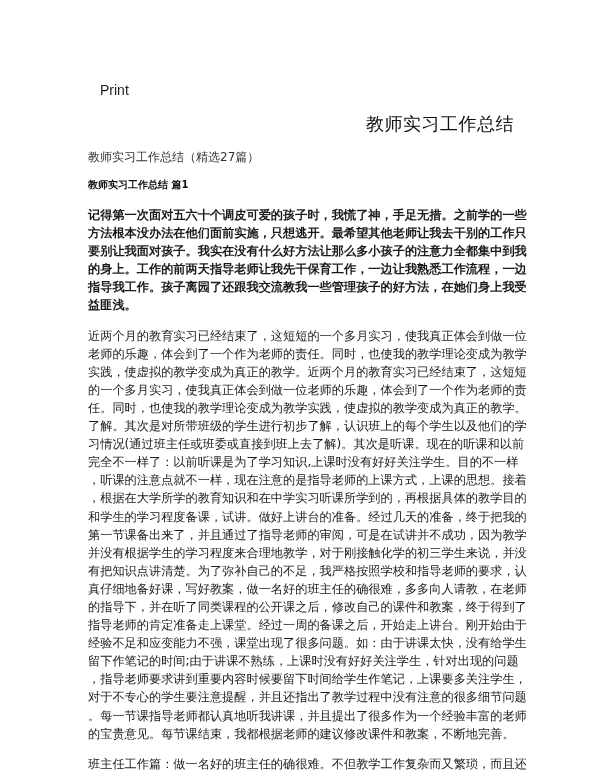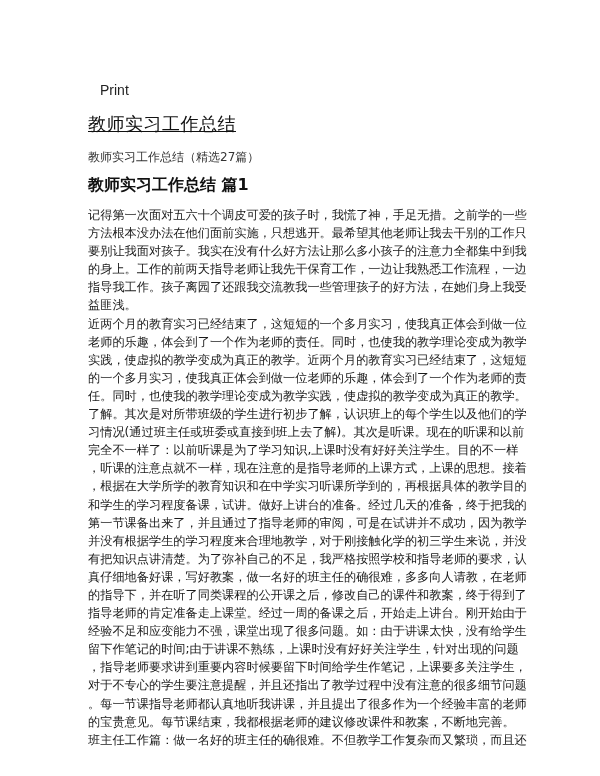--- a/index.html
+++ b/index.html
@@ -23,52 +23,51 @@
     }
     .print-label {
       font-family: Liberation Sans, sans-serif;
       font-size: 14px;
       color: #222;
       height: 16px;
       line-height: 16px;
       margin: 12px;
     }
     .doc-title {
-      text-align: left;
+      text-align: right;
       font-size: 18px;
       font-weight: normal;
       color: #111;
       margin: 14px 0 0 0;
       line-height: 24px;
       letter-spacing: 0.5px;
-      text-decoration: underline;
     }
     .doc-subtitle {
       font-size: 12px;
       color: #333;
       margin: 12px 0 0 0;
       line-height: 18px;
     }
     .section-heading {
-      font-size: 16px;
+      font-size: 10px;
       font-weight: bold;
       color: #111;
       margin: 10px 0 12px 0;
       line-height: 18px;
     }
     .para {
       font-size: 12.2px;
       line-height: 18.1px;
       color: #1a1a1a;
       margin: 0;
       text-align: justify;
       word-break: break-all;
     }
-    .para-first { margin-top: 12px; }
-    .para + .para { }
+    .para-first { margin-top: 12px; font-weight: bold; }
+    .para + .para { margin-top: 12px; }
     .line { display: block; white-space: nowrap; }
   </style>
 </head>
 <body>
 
 <div class="page">
   <p class="print-label">Print</p>
   <h1 class="doc-title">教师实习工作总结</h1>
   <p class="doc-subtitle">教师实习工作总结（精选27篇）</p>
   <h2 class="section-heading">教师实习工作总结 篇1</h2>

